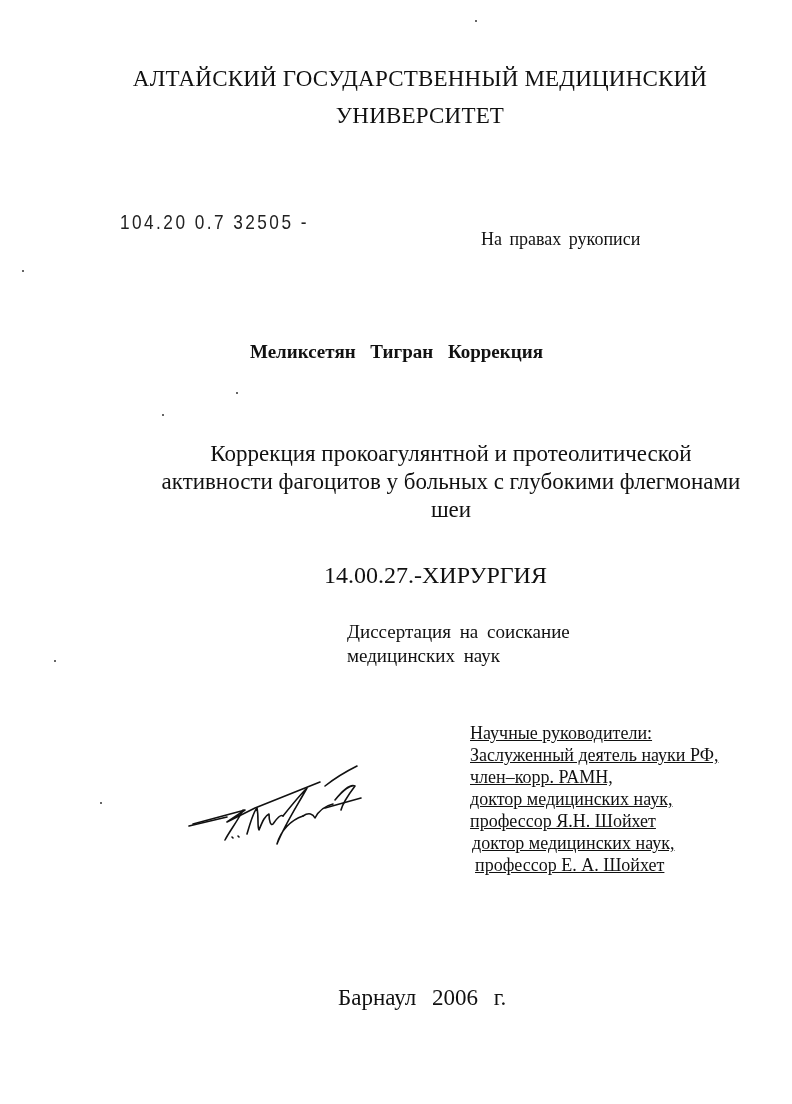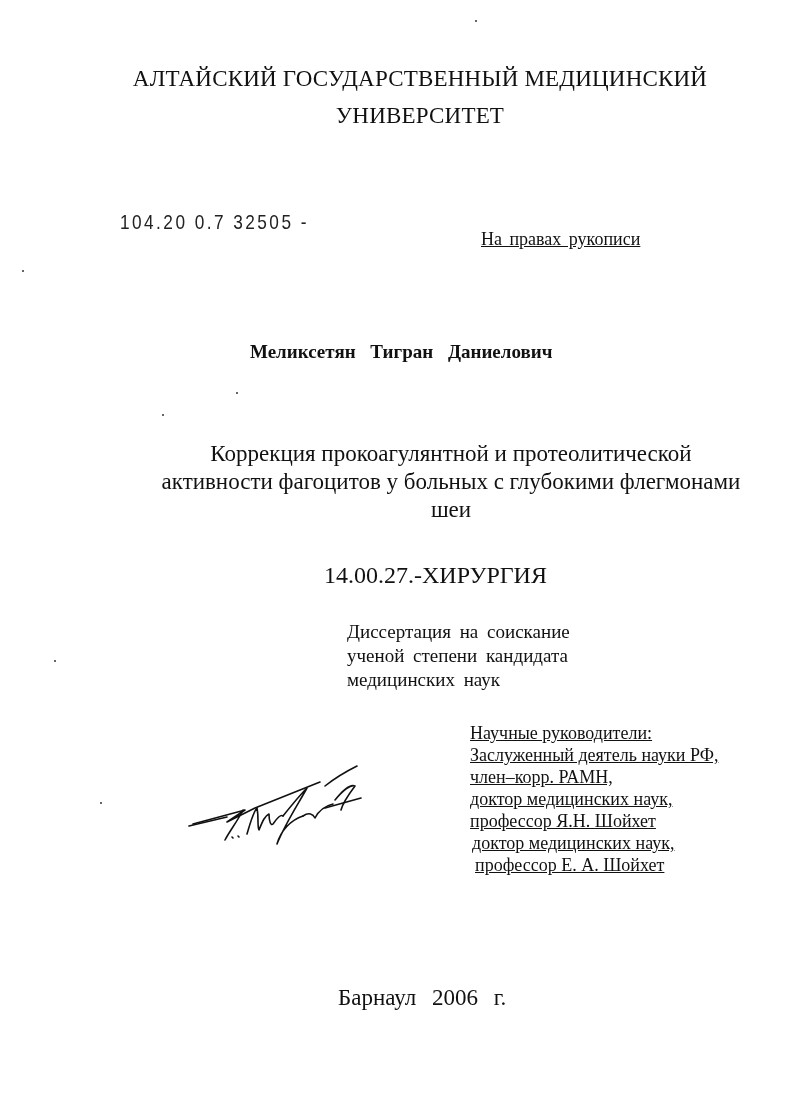--- a/index.html
+++ b/index.html
@@ -2,21 +2,21 @@
 <html><head>
 <meta charset="utf-8">
 <style>
   html, body { margin: 0; padding: 0; background: #ffffff; }
   body { width: 792px; height: 1104px; position: relative; overflow: hidden;
          font-family: "Liberation Serif", "DejaVu Serif", serif; color: #111; }
   .abs { position: absolute; white-space: nowrap; }
   .univ { left: 0; width: 840px; text-align: center; font-size: 23px; letter-spacing: 0.2px; }
   .stamp { left: 120px; top: 210px; font-family: "Liberation Sans", "DejaVu Sans", sans-serif;
            font-size: 21px; transform: scaleX(0.82); transform-origin: left top; letter-spacing: 3px; color: #222; }
-  .rights { left: 481px; top: 229px; font-size: 18px; word-spacing: 3px; text-decoration: underline; }
+  .rights { left: 481px; top: 229px; font-size: 18px; word-spacing: 3px; }
   .author { left: 250px; top: 341px; font-size: 19px; font-weight: bold; word-spacing: 10px; }
   .title { left: 0; width: 902px; text-align: center; font-size: 23px; line-height: 28px; top: 440px; }
   .spec { left: 324px; top: 562px; font-size: 24px; }
   .diss { left: 347px; top: 620px; font-size: 19px; line-height: 24px; word-spacing: 4px; }
   .sup { left: 470px; top: 722px; font-size: 18px; line-height: 22px; text-decoration: underline; }
   .sup div:nth-child(1) { padding-left: 0; }
   .sup div:nth-child(6) { padding-left: 2px; }
   .sup div:nth-child(7) { padding-left: 5px; }
   .sig { left: 185px; top: 760px; width: 200px; height: 110px; }
   .city { left: 338px; top: 985px; font-size: 23px; word-spacing: 10px; }
@@ -25,33 +25,32 @@
 </head>
 <body>
 
 <div class="abs univ" style="top:66px;">АЛТАЙСКИЙ ГОСУДАРСТВЕННЫЙ МЕДИЦИНСКИЙ</div>
 <div class="abs univ" style="top:103px;">УНИВЕРСИТЕТ</div>
 
 <div class="abs stamp">104.20 0.7 32505 -</div>
 
 <div class="abs rights">На правах рукописи</div>
 
-<div class="abs author">Меликсетян Тигран Даниелович</div>
+<div class="abs author">Меликсетян Тигран Коррекция</div>
 
 <div class="abs title">
   <div>Коррекция прокоагулянтной и протеолитической</div>
   <div>активности фагоцитов у больных с глубокими флегмонами</div>
   <div>шеи</div>
 </div>
 
 <div class="abs spec">14.00.27.-ХИРУРГИЯ</div>
 
 <div class="abs diss">
   <div>Диссертация на соискание</div>
-  <div>ученой степени кандидата</div>
   <div>медицинских наук</div>
 </div>
 
 <div class="abs sup">
   <div>Научные руководители:</div>
   <div>Заслуженный деятель науки РФ,</div>
   <div>член–корр. РАМН,</div>
   <div>доктор медицинских наук,</div>
   <div>профессор Я.Н. Шойхет</div>
   <div>доктор медицинских наук,</div>

